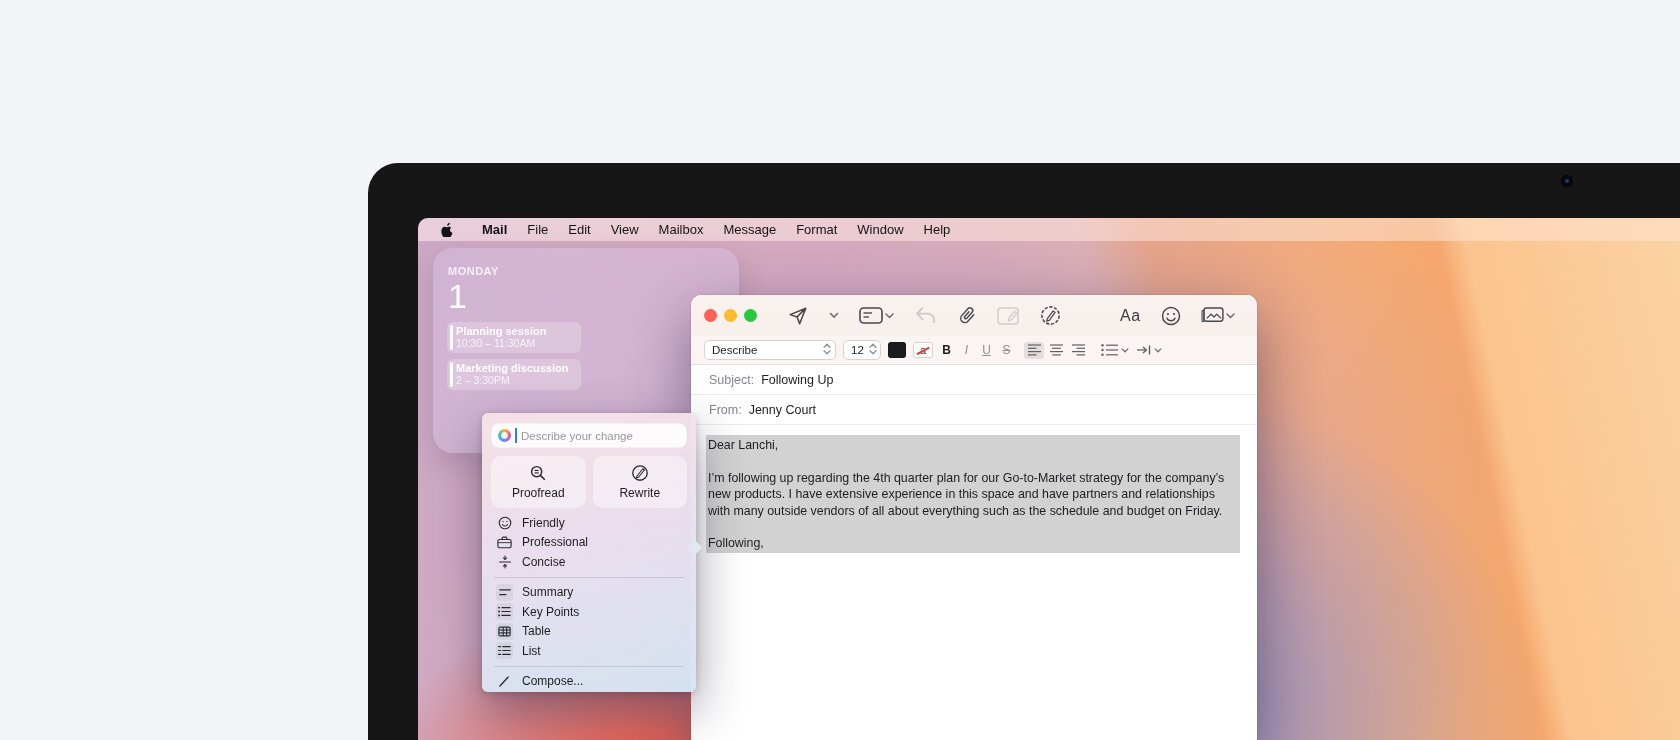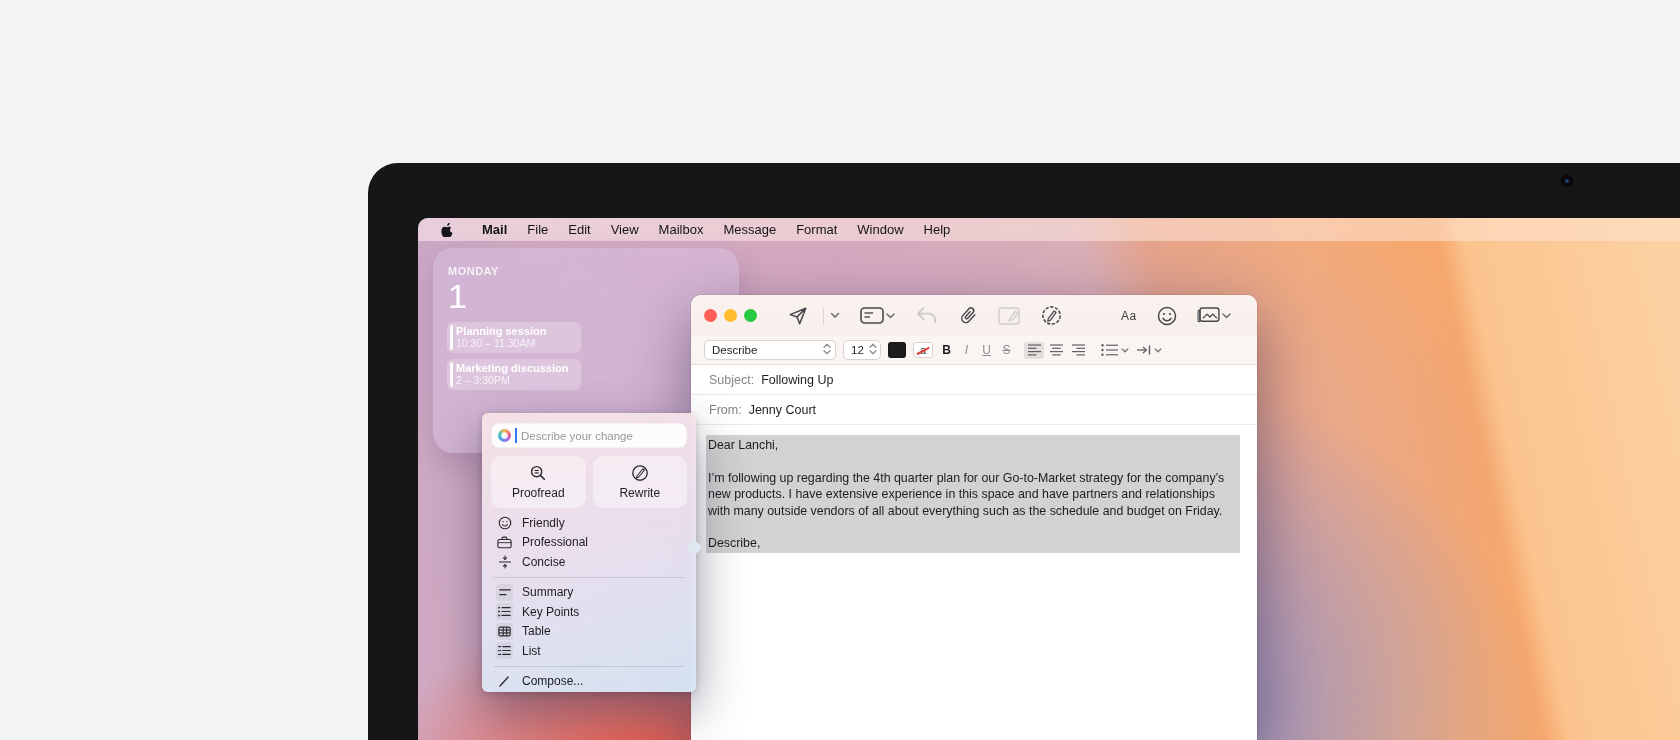--- a/index.html
+++ b/index.html
@@ -56,21 +56,21 @@
   .mailwin { position:absolute; left:273px; top:77px; width:566px; height:445px;
              border-radius:10px 10px 0 0; background:#fff; z-index:2;
              box-shadow:0 22px 60px rgba(30,20,50,.45), 0 0 0 .5px rgba(0,0,0,.15); }
   .toolbar { height:41px; background:linear-gradient(#f9f2ef,#f6efec); border-radius:10px 10px 0 0;
              display:flex; align-items:center; padding:0 13px; }
   .tl { display:flex; gap:7px; margin-right:20px; }
   .tl i { width:13px; height:13px; border-radius:50%; display:block; }
   .tbtn { display:flex; align-items:center; justify-content:center; margin:0 10px; }
   .tbtn svg { display:block; }
   .tb-sep { width:1px; height:16px; background:rgba(0,0,0,.12); margin:0 4px; }
-  .aa { font-size:12px; color:#3c3c40; font-weight:400; letter-spacing:.5px;margin-left:48px; }
+  .aa { font-size:16px; color:#3c3c40; font-weight:400; letter-spacing:.5px;margin-left:48px; }
 
   .fmtbar { height:29px; background:#faf5f2; border-bottom:1px solid #e3dedb;
             display:flex; align-items:center; padding:0 13px; gap:7px; }
   .selbox { background:#fff; border:1px solid #d8d3d0; border-radius:5px; height:20px;
             display:flex; align-items:center; font-size:11.5px; color:#1d1d1f; padding:0 4px 0 7px; }
   .selbox .stp { margin-left:auto; padding-left:5px; }
   .fontbox { width:132px; } .sizebox { width:38px; }
   .swatch { width:18px; height:16px; background:#1c1c1e; border-radius:3px; border:1px solid rgba(0,0,0,.25); }
   .aslash { width:20px; height:16px; background:#fff; border:1px solid #d8d3d0; border-radius:3px;
             position:relative; font-size:11px; color:#3a3a3e; display:flex; align-items:center; justify-content:center; }
@@ -331,21 +331,21 @@
     </div>
     <div class="fieldrow">
       <span class="flabel">From:</span>
       <span class="fvalue">Jenny Court</span>
     </div>
 
     <div class="mailbody">
       <div class="selblock">
         <div>Dear Lanchi,</div>
         <div class="para">I’m following up regarding the 4th quarter plan for our Go-to-Market strategy for the company’s new products. I have extensive experience in this space and have partners and relationships with many outside vendors of all about everything such as the schedule and budget on Friday.</div>
-        <div class="closing">Describe,</div>
+        <div class="closing">Following,</div>
       </div>
     </div>
   </div>
 
   <div class="wtools">
     <div class="wt-arrow"></div>
     <div class="wt-input">
       <span class="ai-glyph"></span>
       <span class="caret"></span>
       <input type="text" placeholder="Describe your change" style="">

